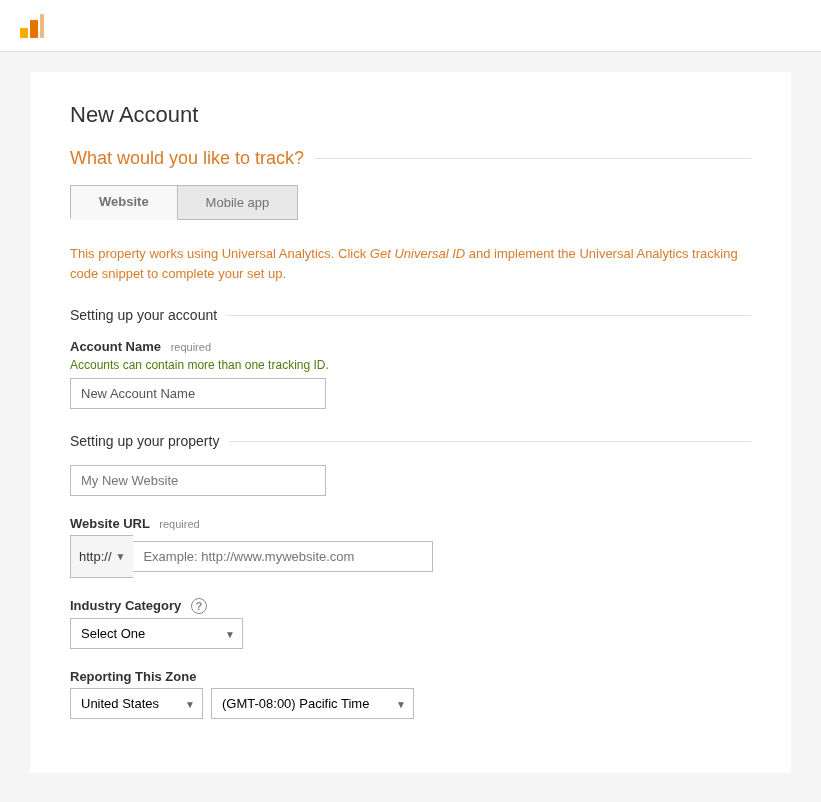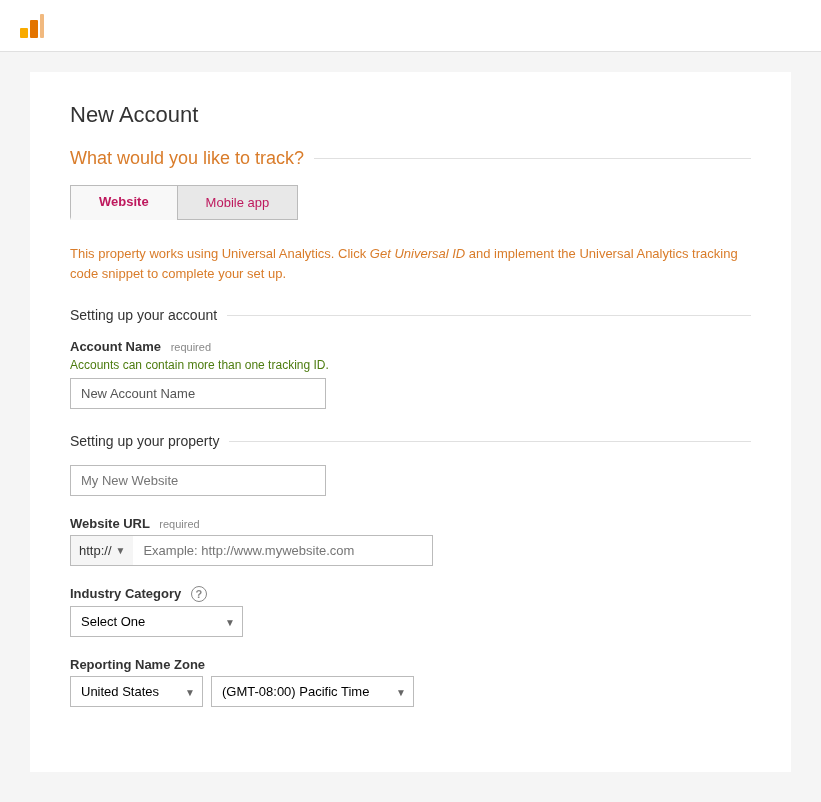--- a/index.html
+++ b/index.html
@@ -53,21 +53,21 @@
     .track-buttons {
       display: flex;
       margin-bottom: 24px;
     }
     .track-btn {
       padding: 8px 28px;
       border: 1px solid #bbb;
       background: #e8e8e8;
       cursor: pointer;
       font-size: 13px;
-      color: #be185d;
+      color: #737373;
       outline: none;
     }
     .track-btn.active {
       background: #f8f8f8;
       border-bottom: 3px solid #f8f8f8;
       font-weight: 600;
       position: relative;
       z-index: 1;
     }
     .track-btn:first-child {
@@ -129,21 +129,21 @@
       outline: none;
     }
     .url-input-group {
       display: flex;
       align-items: center;
     }
     .url-protocol {
       display: flex;
       align-items: center;
       border: 1px solid #bbb;
-      padding: 7px 8px;
+      padding: 13px 8px;
       background: #f5f5f5;
       cursor: pointer;
       font-size: 13px;
       color: #333;
       border-right: none;
       white-space: nowrap;
     }
     .url-protocol .arrow {
       margin-left: 4px;
       font-size: 10px;
@@ -279,21 +279,21 @@
           <option>Arts and Entertainment</option>
           <option>Autos and Vehicles</option>
           <option>Beauty and Fitness</option>
           <option>Books and Literature</option>
         </select>
         <span class="arrow-icon">▼</span>
       </div>
     </div>
 
     <div class="field-block">
-      <div class="field-label">Reporting Name Zone</div>
+      <div class="field-label">Reporting This Zone</div>
       <div class="reporting-row">
         <div class="select-wrapper">
           <select>
             <option>United States</option>
             <option>United Kingdom</option>
             <option>Canada</option>
             <option>Australia</option>
           </select>
           <span class="arrow-icon">▼</span>
         </div>

